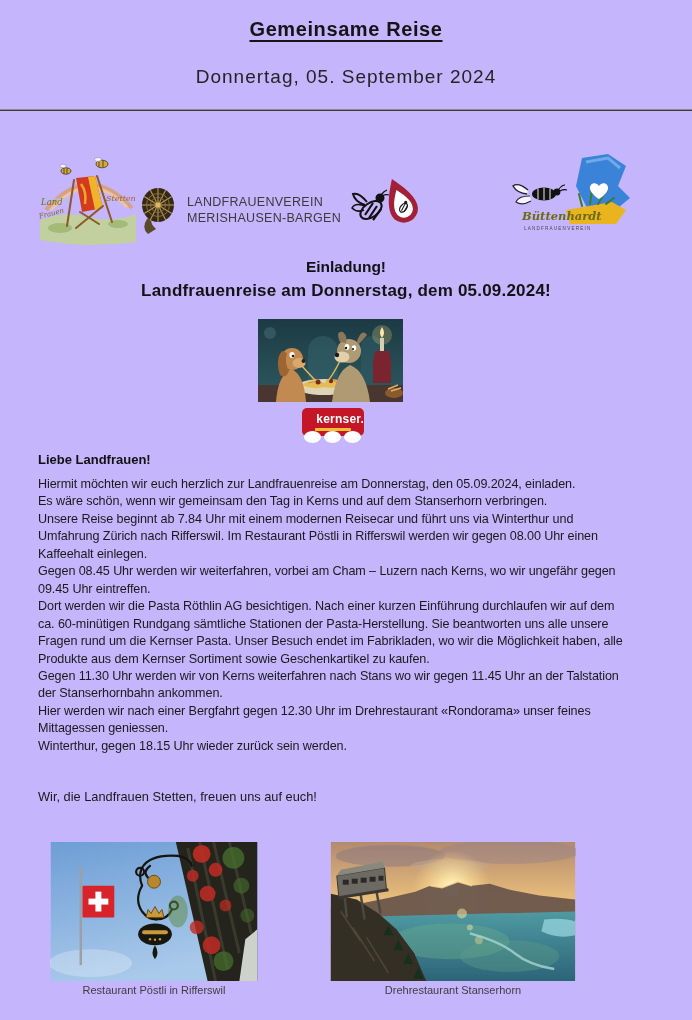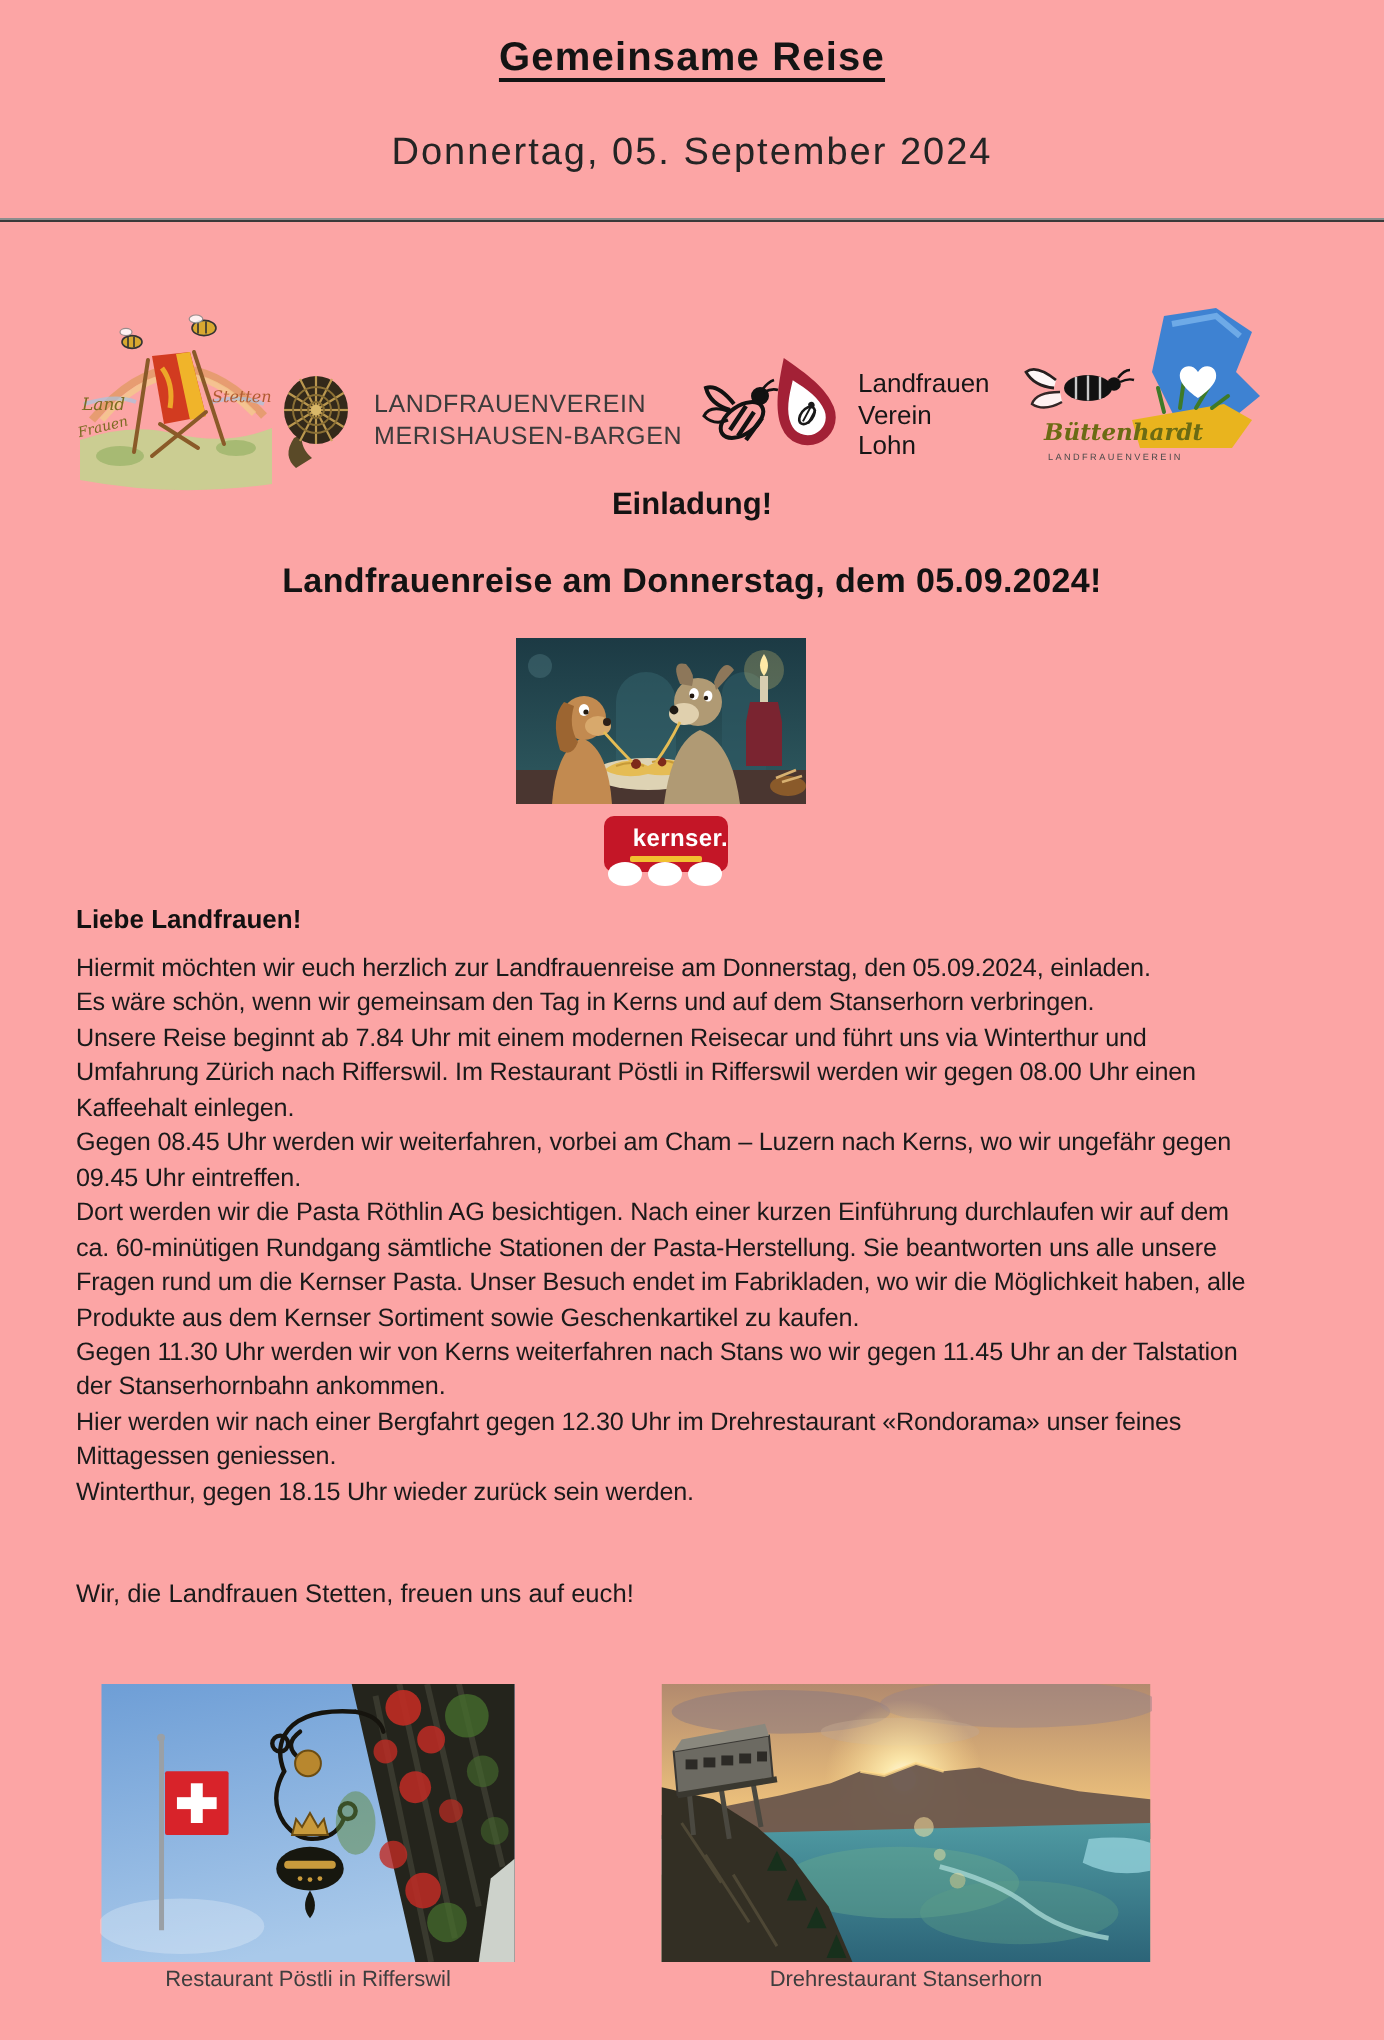--- a/index.html
+++ b/index.html
@@ -1,18 +1,18 @@
 <!DOCTYPE html>
 <html><head>
 <meta charset="utf-8">
 <style>
   * { margin:0; padding:0; box-sizing:border-box; }
   html,body { background:#fff; }
   .page {
-    position:relative; width:692px; height:1020px; background:#fca5a5;
+    position:relative; width:692px; height:1020px; background:#c4b5fd;
     font-family:"Liberation Sans", sans-serif; overflow:hidden; margin:0 auto;
   }
   .centered { position:absolute; left:0; width:692px; text-align:center; }
 
   .doc-title {
     top:18px; font-size:20px; font-weight:bold; color:#141414; letter-spacing:.6px;
     text-decoration:underline; text-decoration-thickness:1.5px; text-underline-offset:4px;
   }
   .doc-date { top:66px; font-size:19px; font-weight:400; color:#242424; letter-spacing:1px; }
   .divider { position:absolute; top:109px; left:0; width:692px; height:2px;
@@ -22,21 +22,21 @@
   .logo { position:absolute; }
   .logo-stetten { left:36px; top:156px; width:104px; height:94px;text-align:center; }
   .logo-merishausen { left:138px; top:184px; display:flex; align-items:center; gap:9px; }
   .meri-text { font-size:12.5px; line-height:16px; color:#3b3b3b; letter-spacing:.3px; }
   .logo-lohn { left:350px; top:174px; display:flex; align-items:flex-start; }
   .lohn-bee { margin-top:8px; }
   .lohn-drop { margin-left:-12px; }
   .lohn-text { margin-left:5px; margin-top:10px; font-size:13px; line-height:15.5px; color:#161616; }
   .logo-buettenhardt { left:510px; top:152px; }
 
-  .einladung { top:244px; font-size:15.5px; font-weight:bold; color:#131313; }
+  .einladung { top:258px; font-size:15.5px; font-weight:bold; color:#131313; }
   .trip-title { top:281px; font-size:17px; font-weight:bold; color:#131313; letter-spacing:.2px; }
 
   .lady-tramp { position:absolute; left:258px; top:319px; width:145px; height:83px; }
 
   
   .kernser { position:absolute; left:302px; top:408px; width:62px; height:34px; }
   .k-box { position:absolute; left:0; top:0; width:62px; height:28px; background:#c41627; border-radius:5px; }
   .k-brand { position:relative; color:#ffffff; font-weight:700; font-size:12px; text-align:right;
     padding-top:4px; letter-spacing:.2px; }
   .k-tagline { position:relative; height:2.5px; width:36px; margin:2px auto 0; background:#f2c030; border-radius:1px; }
@@ -143,25 +143,20 @@
     </svg>
     <svg class="lohn-drop" width="44" height="58" viewBox="0 0 44 58">
       <g transform="rotate(-22 22 30)">
         <path d="M22,3 C30,15 36,25 36,35 a14,14 0 1 1 -28,0 C8,25 14,15 22,3 Z" fill="#a32136"></path>
         <path d="M22,15 C27,22 31,28 31,35 a9,9 0 1 1 -18,0 C13,28 17,22 22,15 Z" fill="#ffffff"></path>
         <ellipse cx="22" cy="34" rx="5" ry="3" fill="none" stroke="#1a1a1a" stroke-width="1.3" transform="rotate(-30 22 34)"></ellipse>
         <path d="M19,36 l6,-5 M21,38 l6,-5" stroke="#1a1a1a" stroke-width="1"></path>
         <circle cx="26" cy="30" r="1.6" fill="#1a1a1a"></circle>
       </g>
     </svg>
-    <div class="lohn-text">
-      <div>Landfrauen</div>
-      <div>Verein</div>
-      <div>Lohn</div>
-    </div>
   </div>
 
   <div class="logo logo-buettenhardt">
     <svg width="130" height="94" viewBox="0 0 130 94">
       <path d="M72,6 L98,2 L116,14 L108,34 L120,46 L98,64 L78,58 L66,34 Z" fill="#2e7fd6" opacity="0.92"></path>
       <path d="M76,10 L98,6 L110,16" stroke="#7ab4ec" stroke-width="3" fill="none" opacity="0.8"></path>
       <path d="M56,58 L102,50 L116,58 L106,72 L60,72 Z" fill="#e9b41e"></path>
       <g stroke="#3e7a28" stroke-width="2" stroke-linecap="round">
         <path d="M72,54 l-3,-12"></path>
           <path d="M80,52 l2,-14"></path>

